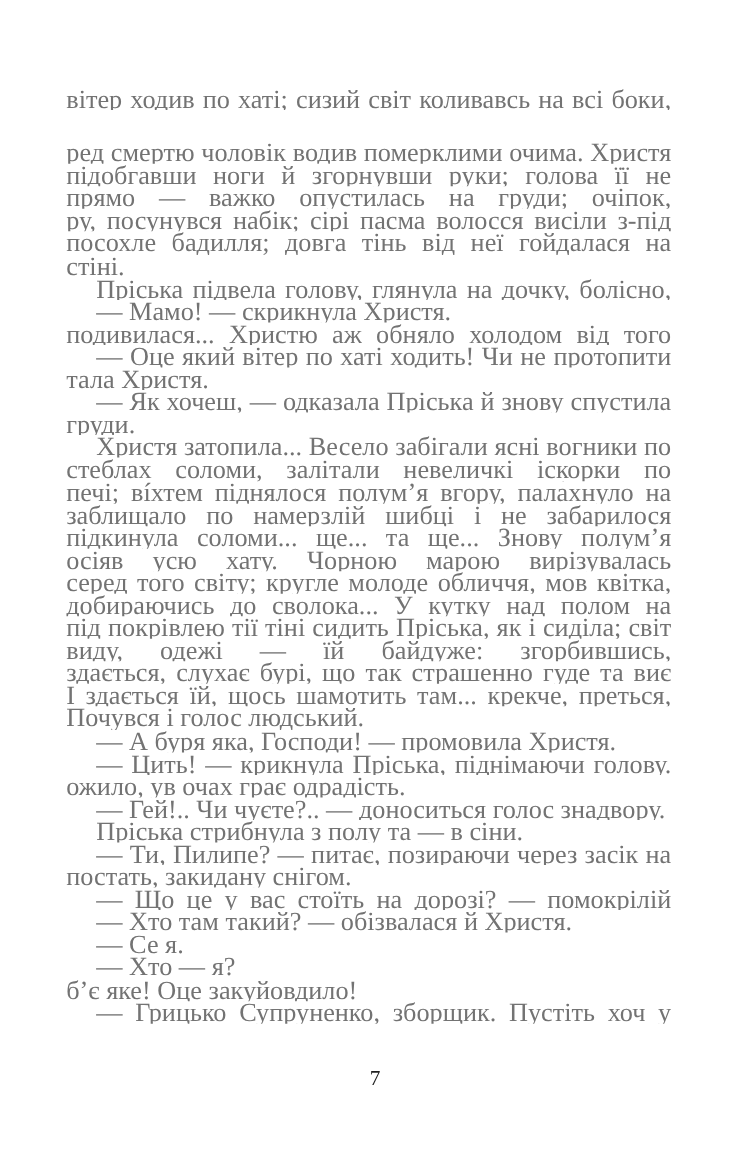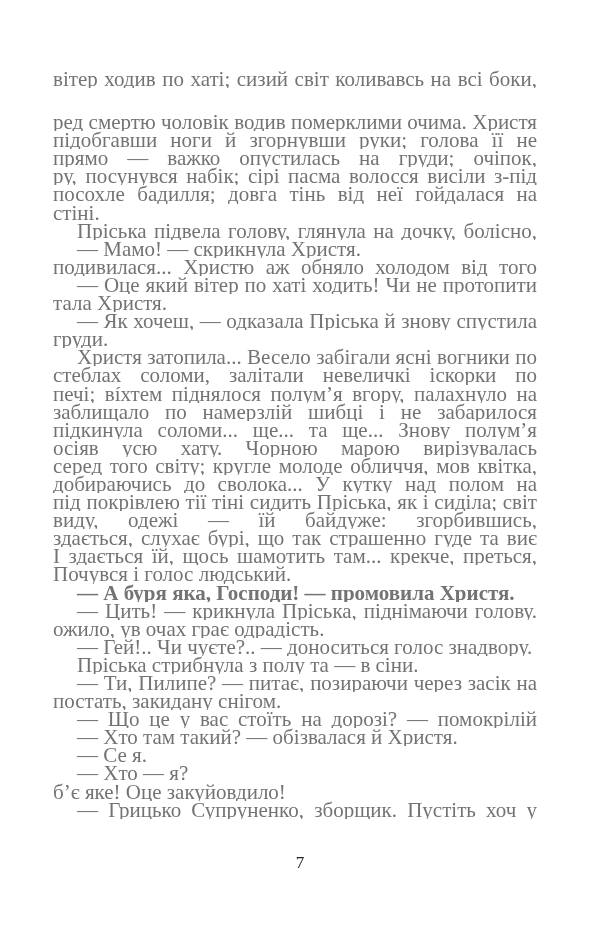--- a/index.html
+++ b/index.html
@@ -80,21 +80,21 @@
       <span class="line" style="white-space: normal; height: 18.1px; overflow: hidden;">заблищало по намерзлій шибці і не забарилося згаснути. Христя</span>
       <span class="line" style="white-space: normal; height: 18.1px; overflow: hidden;">підкинула соломи... ще... та ще... Знову полум’я піднялося, світ</span>
       <span class="line" style="white-space: normal; height: 18.1px; overflow: hidden;">осіяв усю хату. Чорною марою вирізувалась Христина постать</span>
       <span class="line" style="white-space: normal; height: 18.1px; overflow: hidden;">серед того світу; кругле молоде обличчя, мов квітка, червоніло,</span>
       <span class="line" style="white-space: normal; height: 18.1px; overflow: hidden;">добираючись до сволока... У кутку над полом на жердці висить</span>
       <span class="line" style="white-space: normal; height: 18.1px; overflow: hidden;">під покрівлею тії тіні сидить Пріська, як і сиділа; світ через по її</span>
       <span class="line" style="white-space: normal; height: 18.1px; overflow: hidden;">виду, одежі — їй байдуже́: згорбившись, похнюпившись, вона,</span>
       <span class="line" style="white-space: normal; height: 18.1px; overflow: hidden;">здається, слухає бурі, що так страшенно гуде та виє кругом хати...</span>
       <span class="line" style="white-space: normal; height: 18.1px; overflow: hidden;">І здається їй, щось шамотить там... крекче, преться, добивається.</span>
       <span class="line last" style="white-space: normal; height: 18.1px; overflow: hidden;">Почувся і голос людський.</span>
-      <span class="line indent last" style="white-space: normal; height: 18.1px; overflow: hidden; font-weight: bold;">— А буря яка, Господи! — промовила Христя.</span>
+      <span class="line indent last" style="white-space: normal; height: 18.1px; overflow: hidden;">— А буря яка, Господи! — промовила Христя.</span>
       <span class="line indent" style="white-space: normal; height: 18.1px; overflow: hidden;">— Цить! — крикнула Пріська, піднімаючи голову. Лице її</span>
       <span class="line last" style="white-space: normal; height: 18.1px; overflow: hidden;">ожило, ув очах грає одрадість.</span>
       <span class="line indent last" style="white-space: normal; height: 18.1px; overflow: hidden;">— Гей!.. Чи чуєте?.. — доноситься голос знадвору.</span>
       <span class="line indent last" style="white-space: normal; height: 18.1px; overflow: hidden;">Пріська стрибнула з полу та — в сіни.</span>
       <span class="line indent" style="white-space: normal; height: 18.1px; overflow: hidden;">— Ти, Пилипе? — питає, позираючи через засік на чоловічу</span>
       <span class="line last" style="white-space: normal; height: 18.1px; overflow: hidden;">постать, закидану снігом.</span>
       <span class="line indent last" style="white-space: normal; height: 18.1px; overflow: hidden;">— Що це у вас стоїть на дорозі? — помокрілій голос.</span>
       <span class="line indent last" style="white-space: normal; height: 18.1px; overflow: hidden;">— Хто там такий? — обізвалася й Христя.</span>
       <span class="line indent last" style="white-space: normal; height: 18.1px; overflow: hidden;">— Се я.</span>
       <span class="line indent last" style="white-space: normal; height: 18.1px; overflow: hidden;">— Хто — я?</span>

